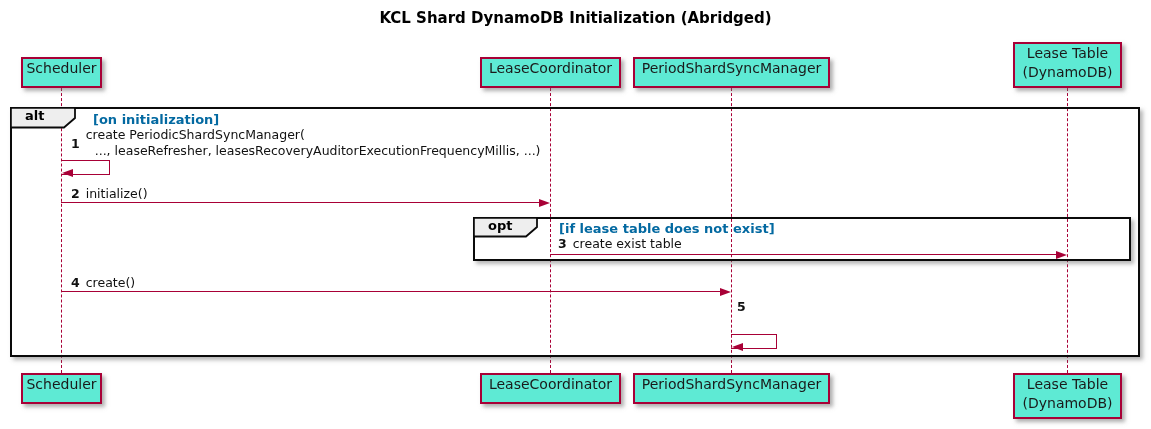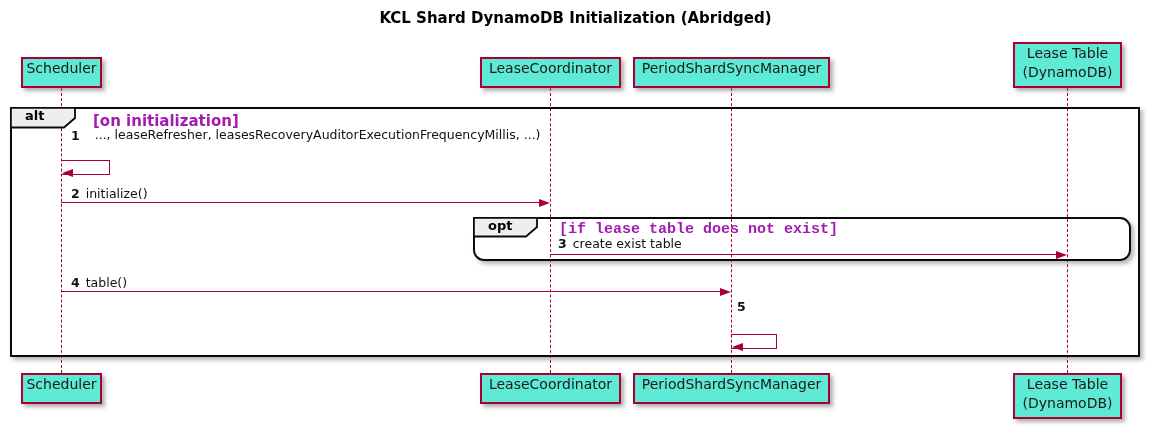--- a/index.html
+++ b/index.html
@@ -59,23 +59,23 @@
   .frame-label .op-text {
     position: absolute;
     left: 15px;
     top: 1px;
     font-size: 13px;
     font-weight: bold;
     color: #000;
   }
   .guard {
     position: absolute;
-    font-size: 15px;
+    font-size: 13px;
     font-weight: bold;
-    color: #a21caf;
+    color: #0369a1;
     white-space: nowrap;
   }
 
   .msg-label {
     position: absolute;
     display: flex;
     align-items: center;
     gap: 6px;
     font-size: 12.5px;
     color: #111;
@@ -143,53 +143,54 @@
         <path d="M0.9,0.9 H65 V11 L54,20.5 H0.9 Z" fill="#EEEEEE" stroke="#0a0a0a" stroke-width="1.8"></path>
       </svg>
       <span class="op-text">alt</span>
     </div>
     <div class="guard" style="left:81px; top:3px;">[on initialization]</div>
   </div>
 
   <div class="msg-label" style="left:71px; top:127px;">
     <span class="num">1</span>
     <span class="msg-lines">
+      <span class="l1">create PeriodicShardSyncManager(</span>
       <span class="l2">..., leaseRefresher, leasesRecoveryAuditorExecutionFrequencyMillis, ...)</span>
     </span>
   </div>
   <div class="self-loop" style="left:61px; top:160px; width:49px; height:15px;"></div>
   <div class="arrow-head-left" style="left:62px; top:169px;"></div>
 
   <div class="msg-label" style="left:71px; top:186px;">
     <span class="num">2</span>
     <span>initialize()</span>
   </div>
   <div class="arrow-line" style="left:61px; top:202px; width:481px;"></div>
   <div class="arrow-head-right" style="left:539px; top:198.5px;"></div>
 
-  <div class="frame" style="left:473px; top:217px; width:658px; height:44px;border-radius:11px;">
+  <div class="frame" style="left:473px; top:217px; width:658px; height:44px;">
     <div class="frame-label">
       <svg width="68" height="21">
         <path d="M0.9,0.9 H64 V10 L53,19.5 H0.9 Z" fill="#EEEEEE" stroke="#0a0a0a" stroke-width="1.8"></path>
       </svg>
       <span class="op-text">opt</span>
     </div>
-    <div class="guard" style="left:84px; top:2px;font-family:Liberation Mono, monospace;">[if lease table does not exist]</div>
+    <div class="guard" style="left:84px; top:2px;">[if lease table does not exist]</div>
   </div>
 
   <div class="msg-label" style="left:558px; top:236px;">
     <span class="num">3</span>
     <span>create exist table</span>
   </div>
   <div class="arrow-line" style="left:550px; top:254px; width:509px;"></div>
   <div class="arrow-head-right" style="left:1056px; top:250.5px;"></div>
 
   <div class="msg-label" style="left:71px; top:275px;">
     <span class="num">4</span>
-    <span>table()</span>
+    <span>create()</span>
   </div>
   <div class="arrow-line" style="left:61px; top:291px; width:662px;"></div>
   <div class="arrow-head-right" style="left:720px; top:287.5px;"></div>
 
   <div class="msg-label" style="left:737px; top:299px;">
     <span class="num">5</span>
     <span class="msg-lines">
     </span>
   </div>
   <div class="self-loop" style="left:731px; top:334px; width:46px; height:15px;"></div>

